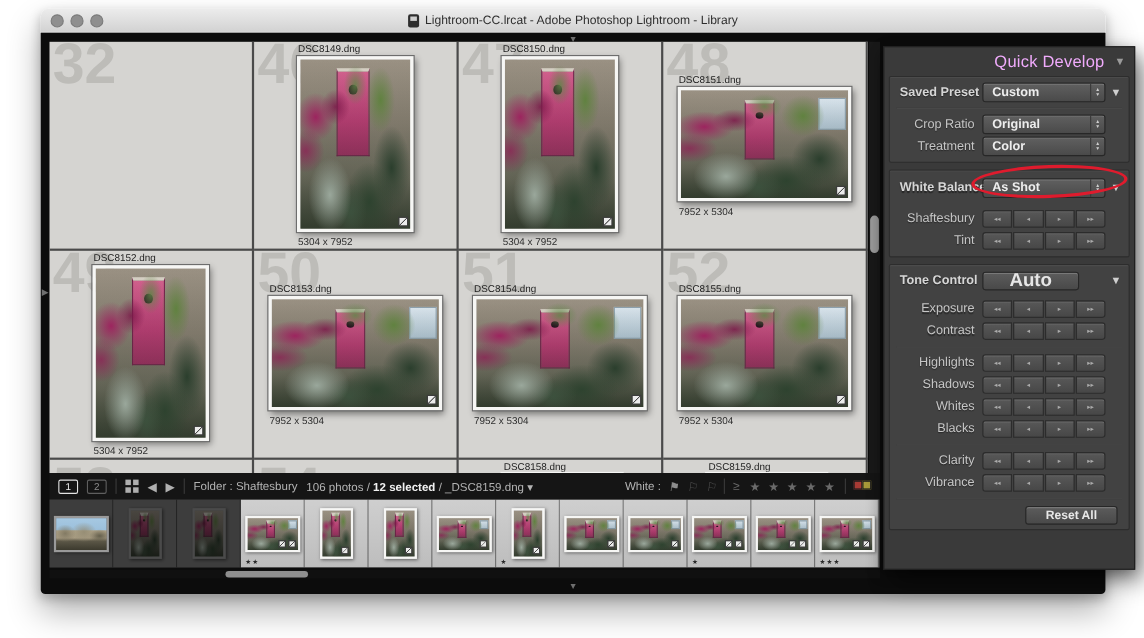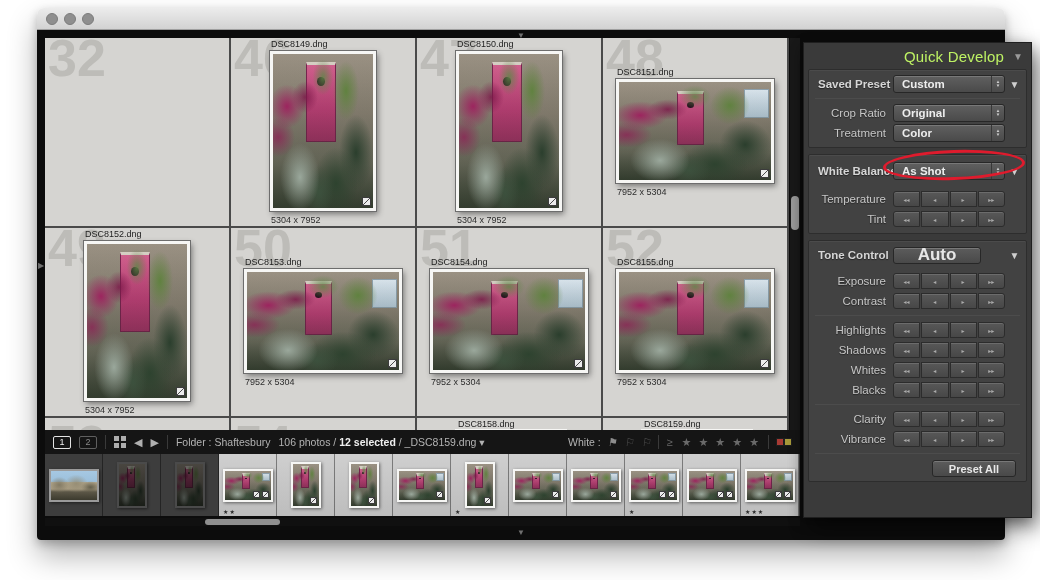--- a/index.html
+++ b/index.html
@@ -114,21 +114,21 @@
   .fs-stars{position:absolute;left:4px;bottom:1px;font-size:6px;color:#2a2a2a;letter-spacing:1px;}
   .fs-cell .badge{width:7px;height:7px;}
   .h-scroll{position:absolute;left:8px;top:488px;width:755px;height:8px;background:#101010;}
   .h-thumb{position:absolute;left:160px;top:1px;width:75px;height:6px;background:#8f8f8f;border-radius:3px;}
 
   
   .qd-panel{position:absolute;left:803px;top:42px;width:229px;height:476px;background:#3a3a3a;
     border:1px solid #1f1f1f;box-shadow:8px 10px 20px rgba(0,0,0,.45),-2px 4px 12px rgba(0,0,0,.3);
     z-index:20;color:#cecece;}
   .qd-header{height:26px;display:flex;align-items:center;justify-content:flex-end;gap:9px;padding:0 8px;}
-  .qd-title{font-size:15px;color:#bef264;letter-spacing:.2px;}
+  .qd-title{font-size:15px;color:#f0abfc;letter-spacing:.2px;}
   .qd-tri{color:#9a9a9a;font-size:10px;}
   .qd-section{margin:0 4px 6px;border:1px solid #2d2d2d;border-radius:2px;background:#424242;
     box-shadow:inset 0 1px 0 rgba(255,255,255,.05);padding:4px 0;}
   .qd-row{display:grid;grid-template-columns:84px 112px 1fr;align-items:center;height:20px;padding-right:2px;}
   .qd-row.tall{height:24px;}
   .qd-label{font-size:11.5px;color:#c6c6c6;text-align:right;padding-right:7px;
     text-shadow:0 1px 1px rgba(0,0,0,.45);white-space:nowrap;}
   .qd-label.left{text-align:left;padding-left:9px;font-weight:bold;color:#d6d6d6;}
   .qd-divider{height:1px;background:#2e2e2e;border-bottom:1px solid #4c4c4c;margin:4px 6px;}
   .qd-gap{height:6px;}
@@ -157,20 +157,24 @@
 </head>
 <body>
 
 <div class="lr-window">
   <div class="titlebar">
     <div class="traffic">
       <span></span>
       <span></span>
       <span></span>
     </div>
+    <div class="title-wrap">
+      <span class="doc-icon"></span>
+      <span class="title-text">Lightroom-CC.lrcat - Adobe Photoshop Lightroom - Library</span>
+    </div>
   </div>
 
   <div class="win-content">
     <div class="reveal reveal-top">▼</div>
     <div class="reveal reveal-left">▶</div>
     <div class="reveal reveal-bottom">▼</div>
 
     <div class="grid-area">
   <div class="grid-cell">
     <div class="cell-num">32</div>
@@ -567,21 +571,21 @@
         <span>As Shot</span>
         <span class="dd-stepper">
             <span>▲</span>
             <span>▼</span>
           </span>
       </div>
       <span class="row-tri">▼</span>
     </div>
     <div class="qd-gap"></div>
     <div class="qd-row">
-      <span class="qd-label">Temperature</span>
+      <span class="qd-label">Shaftesbury</span>
       <div class="stepper-group">
           <div class="stepper-btn">◂◂</div>
           <div class="stepper-btn">◂</div>
           <div class="stepper-btn">▸</div>
           <div class="stepper-btn">▸▸</div>
         </div>
       <span></span>
     </div>
     <div class="qd-row">
       <span class="qd-label">Tint</span>
@@ -679,16 +683,16 @@
       <div class="stepper-group">
           <div class="stepper-btn">◂◂</div>
           <div class="stepper-btn">◂</div>
           <div class="stepper-btn">▸</div>
           <div class="stepper-btn">▸▸</div>
         </div>
       <span></span>
     </div>
     <div class="qd-divider"></div>
     <div class="reset-row">
-      <div class="reset-btn">Preset All</div>
+      <div class="reset-btn">Reset All</div>
     </div>
   </div>
 </div>
 
 </body></html>

